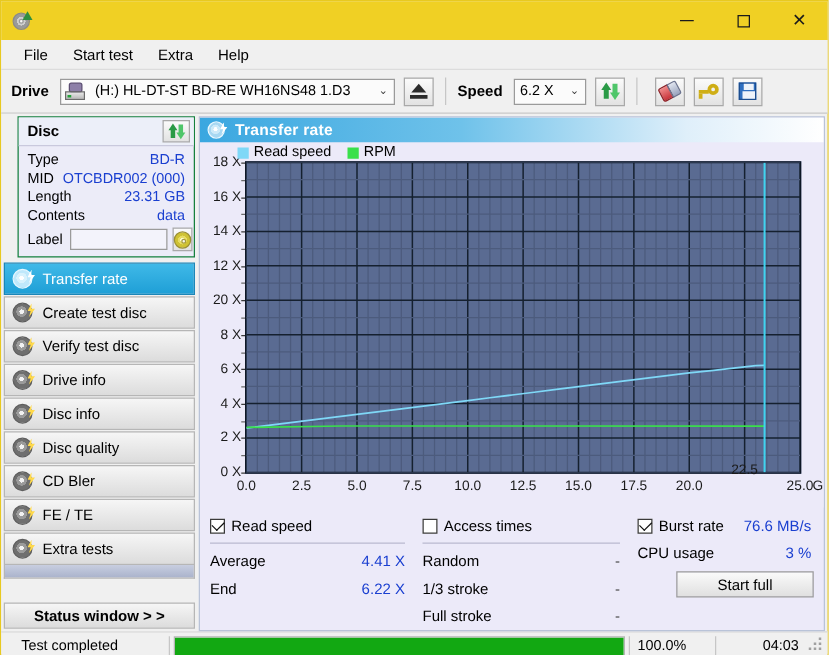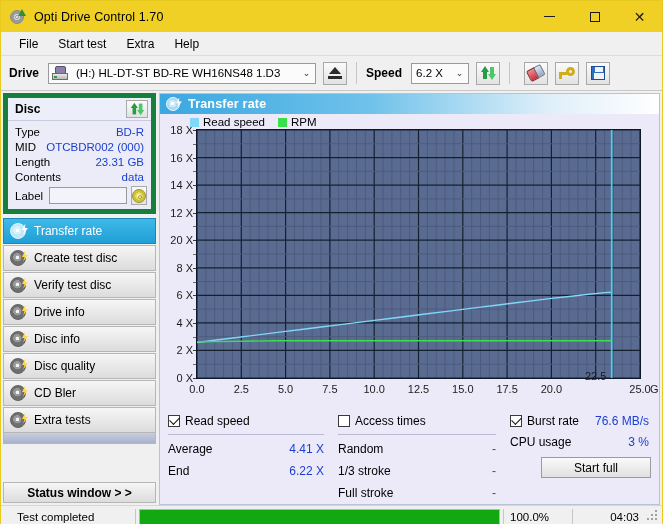--- a/index.html
+++ b/index.html
@@ -111,21 +111,21 @@
   
   .content{display:flex;height:calc(524px - 31px - 23px - 34px - 22px);}
 
   
   .left{
     width:157px;flex:none;box-sizing:border-box;
     display:flex;flex-direction:column;
     background:#f0f0f0;
   }
   .disc-box{
-    margin:2px 2px 0 2px;border:5px solid #15803d;background:#ececf8;
+    margin:2px 2px 0 13px;border:1px solid #15803d;background:#ececf8;
     box-sizing:border-box;
   }
   .disc-head{
     height:22px;display:flex;align-items:center;border-bottom:1px solid #c9c9dd;
     background:#eceff9;position:relative;
   }
   .disc-head .t{font-weight:bold;font-size:12px;margin-left:7px;color:#000;}
   .disc-head .btn{
     position:absolute;right:3px;top:2px;width:22px;height:18px;
     border:1px solid #a9a9a9;background:linear-gradient(#fbfbfb,#e2e2e2);
@@ -292,21 +292,20 @@
 <body>
 
 <div id="app">
 
   <div class="titlebar">
     <div class="tb-icon">
       <div class="disc"></div>
         <div class="dot"></div>
         <div class="arrow"></div>
     </div>
-    <div class="tb-title">Opti Drive Control 1.70</div>
     <div class="tb-buttons">
       <div class="tb-btn">
           <i class="glyph-min"></i>
         </div>
       <div class="tb-btn">
           <i class="glyph-max"></i>
         </div>
       <div class="tb-btn close">
           <i class="glyph-close">✕</i>
         </div>
@@ -458,20 +457,27 @@
               <span class="b"></span>
             </span>
           <span>Disc quality</span>
         </div>
         <div class="navbtn">
           <span class="navico">
               <span class="d"></span>
               <span class="b"></span>
             </span>
           <span>CD Bler</span>
+        </div>
+        <div class="navbtn">
+          <span class="navico">
+              <span class="d"></span>
+              <span class="b"></span>
+            </span>
+          <span>FE / TE</span>
         </div>
         <div class="navbtn">
           <span class="navico">
               <span class="d"></span>
               <span class="b"></span>
             </span>
           <span>Extra tests</span>
         </div>
       </div>
 

